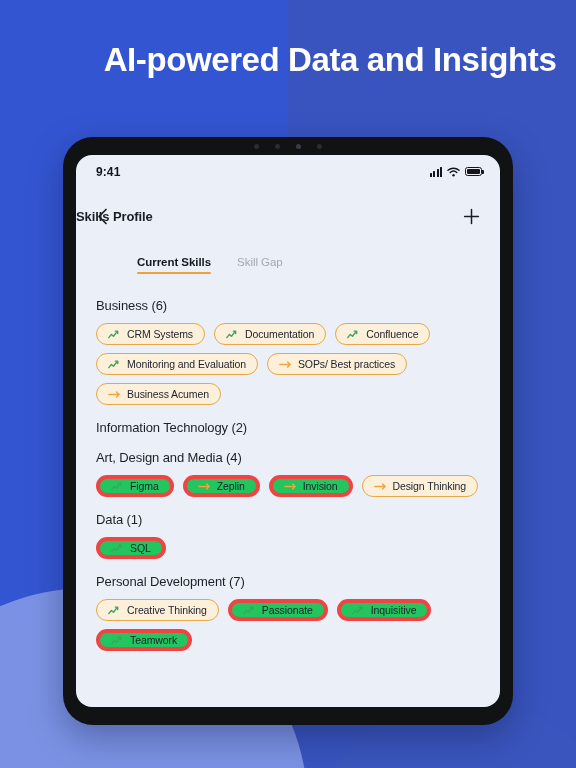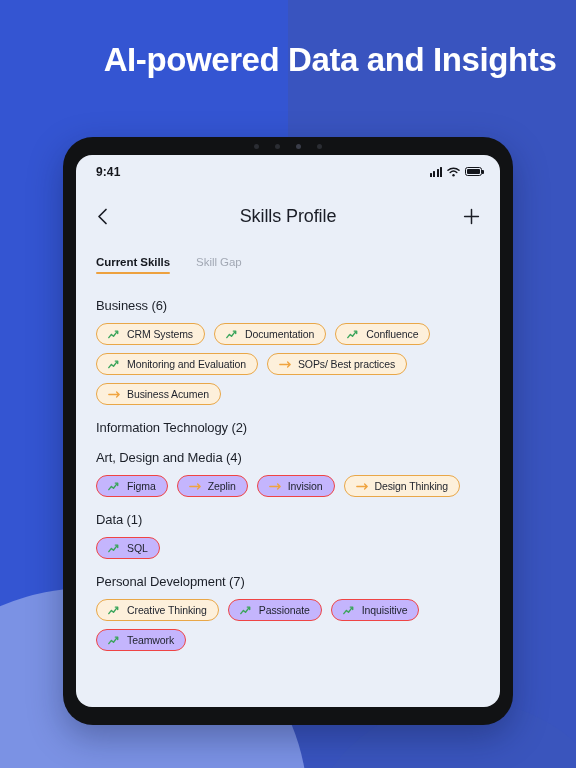--- a/index.html
+++ b/index.html
@@ -141,40 +141,41 @@
     padding: 0 17px 0 14px;
     position: relative;
   }
   .nav-back {
     width: 24px; height: 24px;
     display: flex; align-items: center; justify-content: center;
   }
   .nav-title {
     position: absolute;
     left: 0; width: 100%;
-    text-align: center;
-    font-size: 18px;
+    font-size: 13px;
     color: #1a1d26;
     letter-spacing: -.1px;
+    font-weight: bold;
   }
   .nav-add {
     margin-left: auto;
     width: 24px; height: 24px;
     display: flex; align-items: center; justify-content: center;
     position: relative;
     z-index: 2;
   }
 
   
   .tabs {
     flex: 0 0 30px;
     display: flex;
     gap: 26px;
     padding: 0 0 0 20px;
     align-items: flex-end;
+    margin-left: 41px;
   }
   .tab {
     font-size: 11.5px;
     padding-bottom: 6px;
     position: relative;
     color: #a2a8b4;
     letter-spacing: -.05px;
   }
   .tab.active {
     color: #15181f;
@@ -211,22 +212,22 @@
     display: inline-flex;
     align-items: center;
     gap: 6px;
     height: 22px;
     padding: 0 11px;
     border-radius: 11px;
     font-size: 10.5px;
     color: #1d212b;
     letter-spacing: -.1px;
     white-space: nowrap;
-    background: #c4b5fd;
-    border: 1px solid #ef4444;
+    background: #22c55e;
+    border: 4px solid #ef4444;
   }
   .chip.accent {
     background: #fdf0db;
     border: 1px solid #e9a748;
   }
   .chip-ico { display: flex; align-items: center; flex: 0 0 auto; }
 </style>
 </head>
 <body>
 

